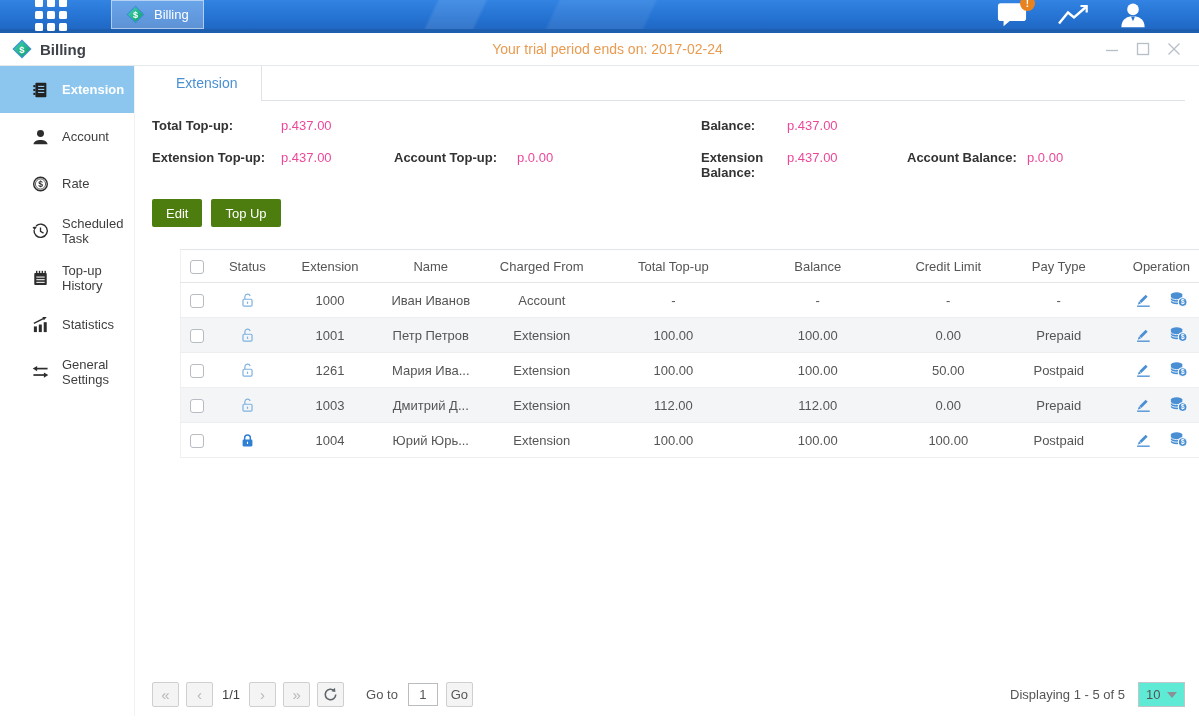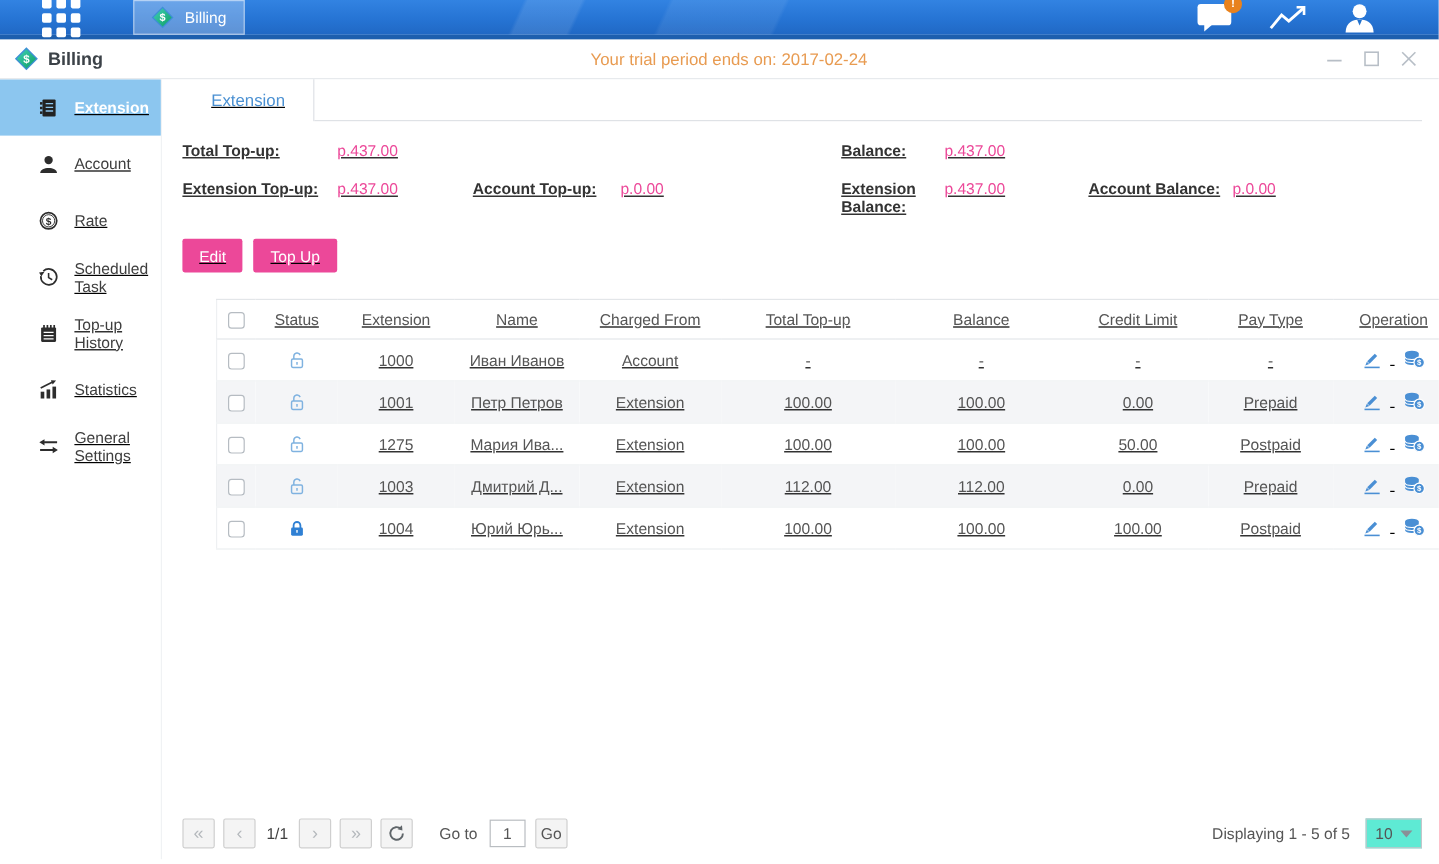--- a/index.html
+++ b/index.html
@@ -27,42 +27,42 @@
 
   
   .titlebar { position:relative; height:33px; background:#fff; border-bottom:1px solid #e7eaed;
     display:flex; align-items:center; padding:0 12px; }
   .titlebar .wtitle { font-size:15px; font-weight:bold; color:#3c4248; margin-left:8px; }
   .trial { position:absolute; left:0; right:0; text-align:center; color:#e89b51; font-size:14px; pointer-events:none;padding-left:16px; }
   .winctl { margin-left:auto; display:flex; gap:17px; margin-right:6px; z-index:1; }
   .winctl span { cursor:pointer; display:flex; align-items:center; }
 
   
-  .main { display:flex; height:650px;text-decoration:underline; }
+  .main { display:flex; height:650px; }
   .sidebar { width:168px; border-right:1px solid #f0f2f4; }
   .side-item { height:47px; display:flex; align-items:center; padding-left:32px; gap:13px;
     font-size:13px; color:#3e3e3e; cursor:pointer; }
   .side-item.active { background:#8cc6ef; color:#fff; font-weight:bold; }
   .side-item svg { flex:none; }
 
   .content { flex:1; position:relative; padding:0 14px 0 17px; }
 
   .tabbar { display:flex; height:35px; }
   .tab { padding:0 24px; line-height:34px; font-size:14px; color:#4a90d2;
     border-right:1px solid #dfe2e6; cursor:pointer; }
   .tab-rest { flex:1; border-bottom:1px solid #dfe2e6; }
 
   .sumrow { display:flex; font-size:13px; margin-top:17px; }
   .sumrow b { color:#333; }
   .sumrow .val { color:#ec4899; }
   .w129{width:129px;} .w113{width:113px;} .w123{width:123px;} .w144{width:144px;}
   .w126{width:126px;padding-left:40px;} .w120{width:120px;} .w380{width:380px;}
 
   .btnrow { margin-top:19px; display:flex; gap:9px; }
-  .btn { background:#ec4899; color:#fff; font-size:13px; border:none; border-radius:2px;
+  .btn { background:#4d7c0f; color:#fff; font-size:13px; border:none; border-radius:2px;
     height:28px; padding:0 14px; cursor:pointer; font-family:inherit; }
 
   table { width:100%; margin-top:22px; border-collapse:collapse; table-layout:fixed; font-size:13px; color:#555; }
   col.c1{width:32px;} col.c2{width:66px;} col.c3{width:95px;} col.c4{width:101px;}
   col.c5{width:115px;} col.c6{width:141px;} col.c7{width:140px;} col.c8{width:114px;}
   col.c9{width:101px;} col.c10{width:99px;}
   thead th { height:33px; font-weight:normal; color:#555; text-align:center;
     border-top:1px solid #e3e6e9; border-bottom:1px solid #e3e6e9; }
   tbody td { height:35px; text-align:center; border-bottom:1px solid #eceef0;
     white-space:nowrap; overflow:hidden; }
@@ -379,21 +379,21 @@
       <tr>
         <td><span class="cb"></span></td>
         <td><span class="lock unlocked">
           <svg class="lk lk-open" width="17" height="18" viewBox="0 0 18 18" fill="none" stroke="#7fb2e0" stroke-width="1.3">
             <rect x="4.2" y="8.2" width="9.6" height="7.4" rx="1.2"></rect>
             <path d="M6.2 8.2 V5.5 a2.9 2.9 0 0 1 5.6 -0.8"></path>
             <line x1="9" y1="10.7" x2="9" y2="13.1"></line>
           </svg>
           
         </span></td>
-        <td>1275</td>
+        <td>1261</td>
         <td>Мария Ива...</td>
         <td>Extension</td>
         <td>100.00</td>
         <td>100.00</td>
         <td>50.00</td>
         <td>Postpaid</td>
         <td>
           <span class="opicon">
             <svg width="17" height="18" viewBox="0 0 18 18">
               <polygon points="4.6,11.2 11.3,4.5 13.4,6.6 6.7,13.3" fill="#4a8fd4"></polygon>

